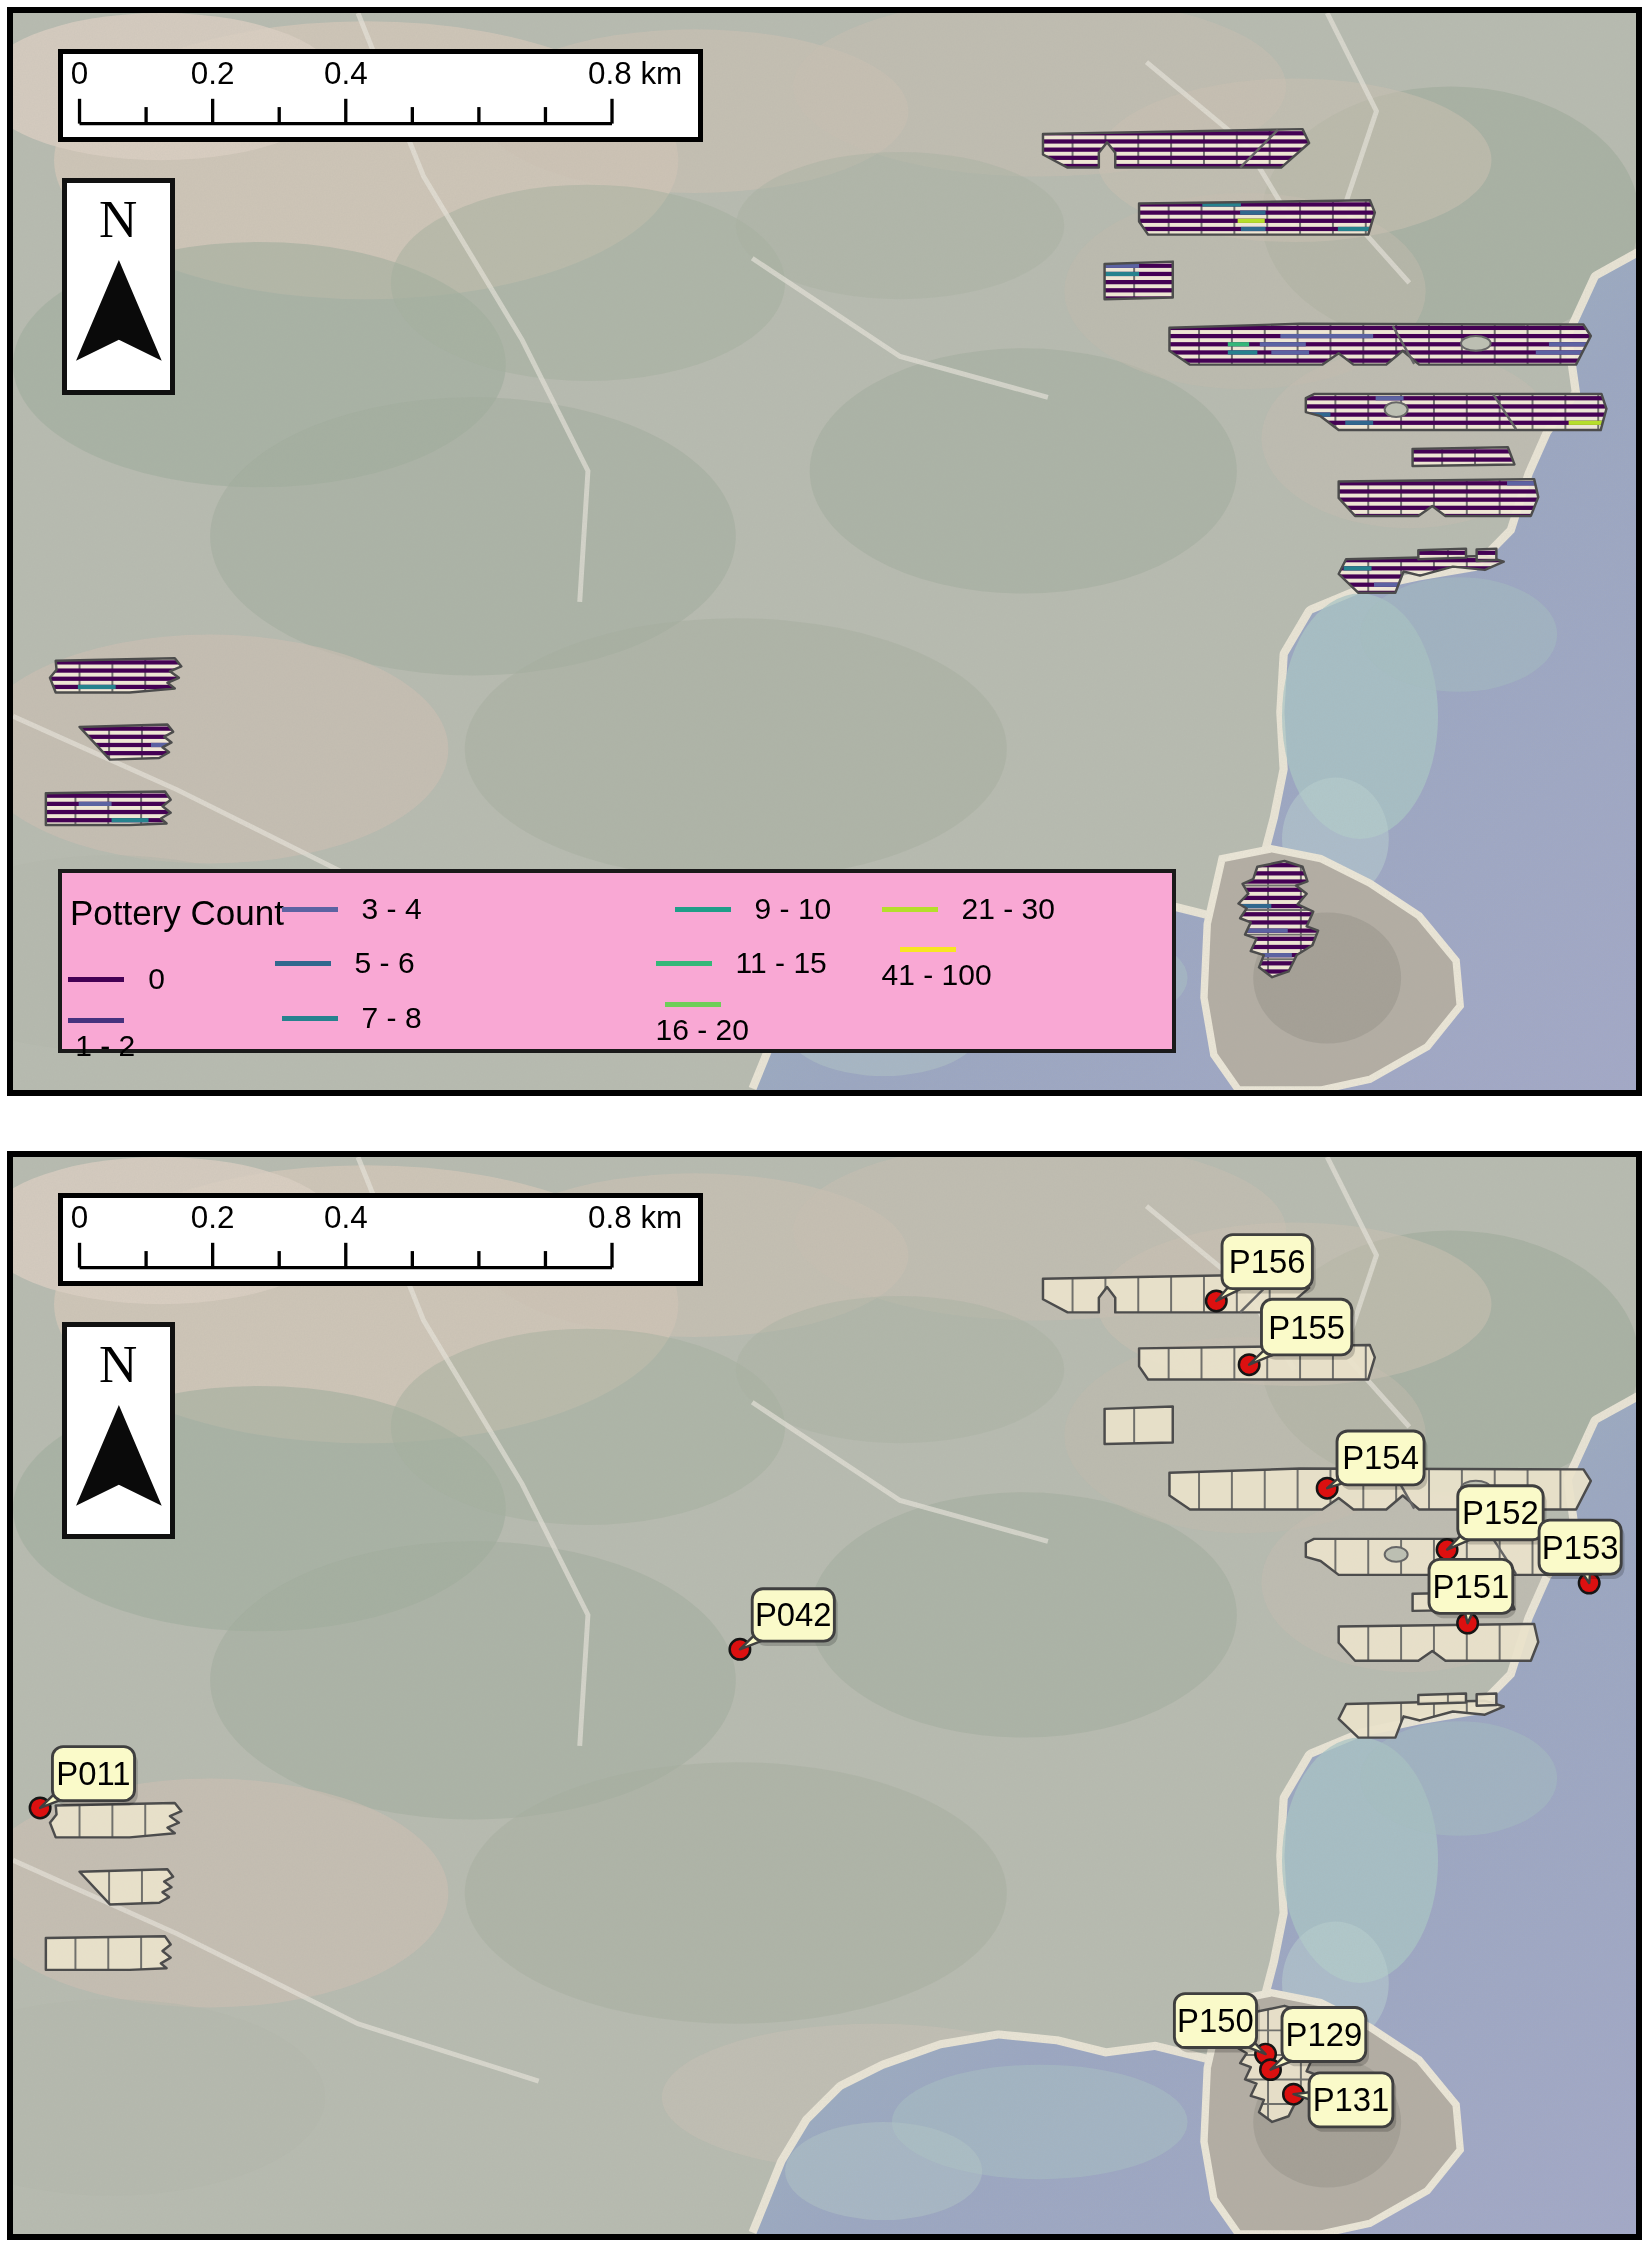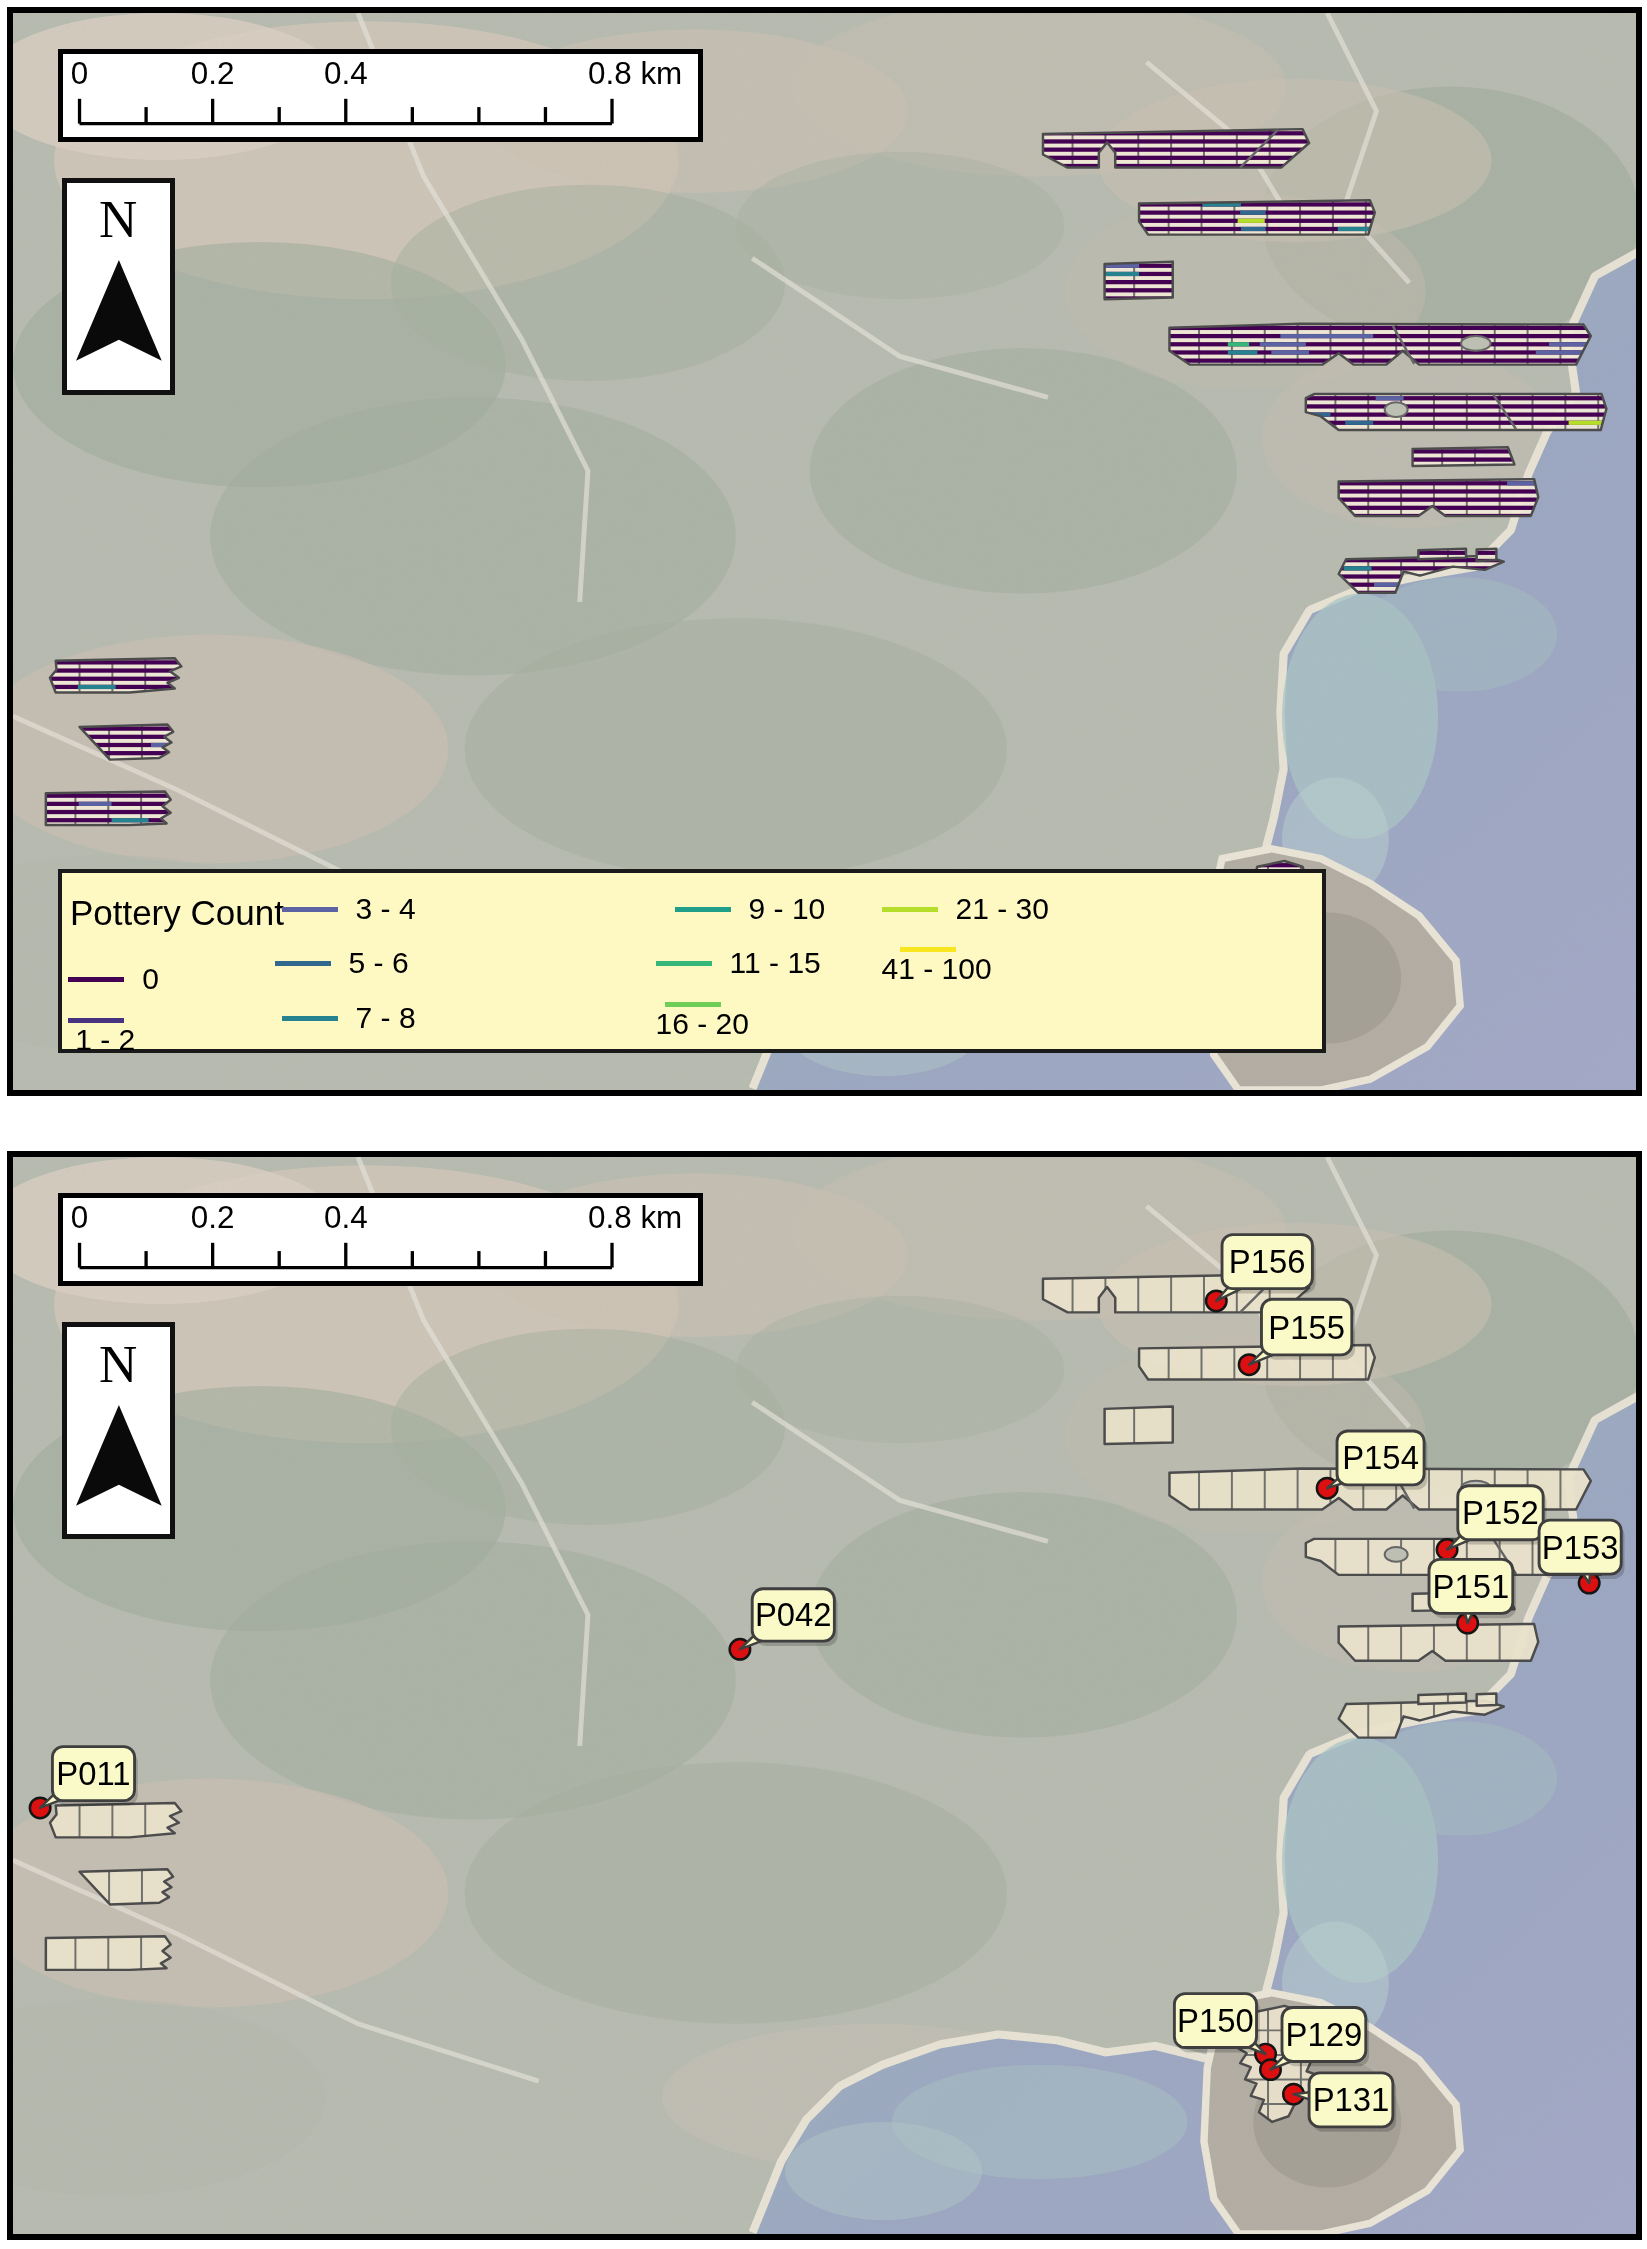--- a/index.html
+++ b/index.html
@@ -5,23 +5,23 @@
   html,body{margin:0;padding:0;background:#ffffff;}
   body{width:1648px;height:2250px;position:relative;font-family:"Liberation Sans",sans-serif;}
   .panel{position:absolute;left:6.6px;width:1635px;height:1089px;border:6.6px solid #000;box-sizing:border-box;background:#b7bbb0;overflow:hidden;}
   #panel-top{top:6.6px;}
   #panel-bottom{top:1151px;}
   .map-svg{position:absolute;left:0;top:0;width:100%;height:100%;display:block;}
   .scalebar{position:absolute;left:45px;top:36px;width:645px;height:93px;background:#ffffff;border:5px solid #000;box-sizing:border-box;}
   .scalebar svg{width:100%;height:100%;display:block;}
   .northbox{position:absolute;left:49px;top:165px;width:113px;height:217px;background:#ffffff;border:5px solid #111;box-sizing:border-box;text-align:center;}
   .north-n{font-family:"Liberation Serif",serif;font-size:53px;line-height:61px;color:#000;margin-top:6.6px;}
-  .legend{position:absolute;left:45px;top:856px;width:1268px;height:184px;background:#fef9c3;border:4.1px solid #1a1a1a;box-sizing:border-box;padding-left:37px;}
+  .legend{position:absolute;left:45px;top:856px;width:1118px;height:184px;background:#f9a8d4;border:4.1px solid #1a1a1a;box-sizing:border-box;padding-left:37px;}
   .legend-title{position:absolute;left:8.3px;top:20px;font-size:35px;color:#000;}
-  .legend-item{position:absolute;display:flex;align-items:center;height:33px;}
+  .legend-item{position:absolute;display:flex;align-items:center;height:33px;gap:6px;}
   .legend-line{display:inline-block;width:56px;height:5px;margin-right:18px;flex:0 0 auto;}
   .legend-label{font-size:30px;color:#000;white-space:nowrap;}
   .scale-text{font-size:38px;fill:#000;}
 </style>
 </head>
 <body>
 
 <div class="page">
 
   <section class="panel" id="panel-top">

